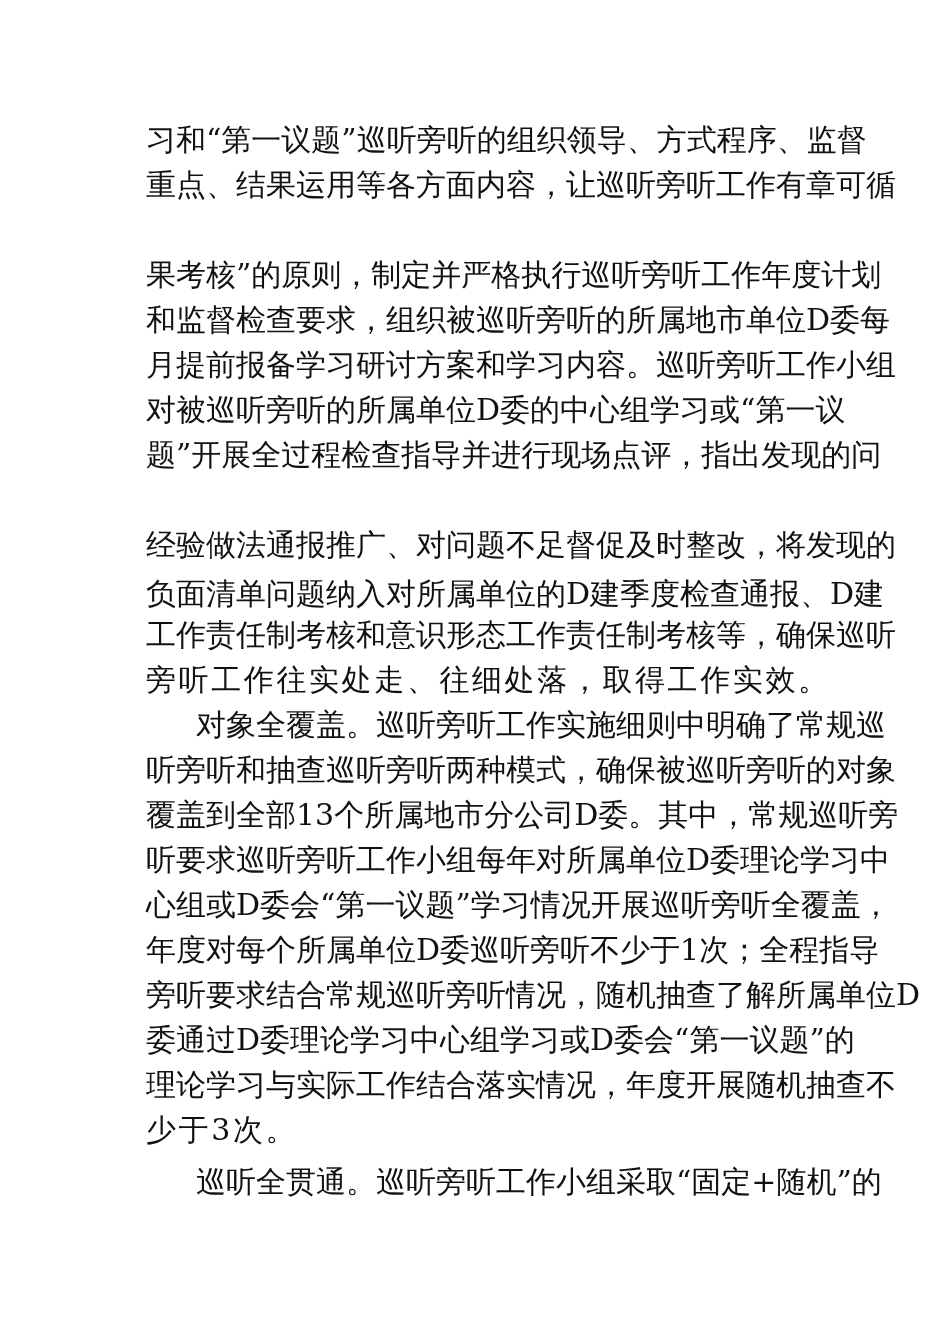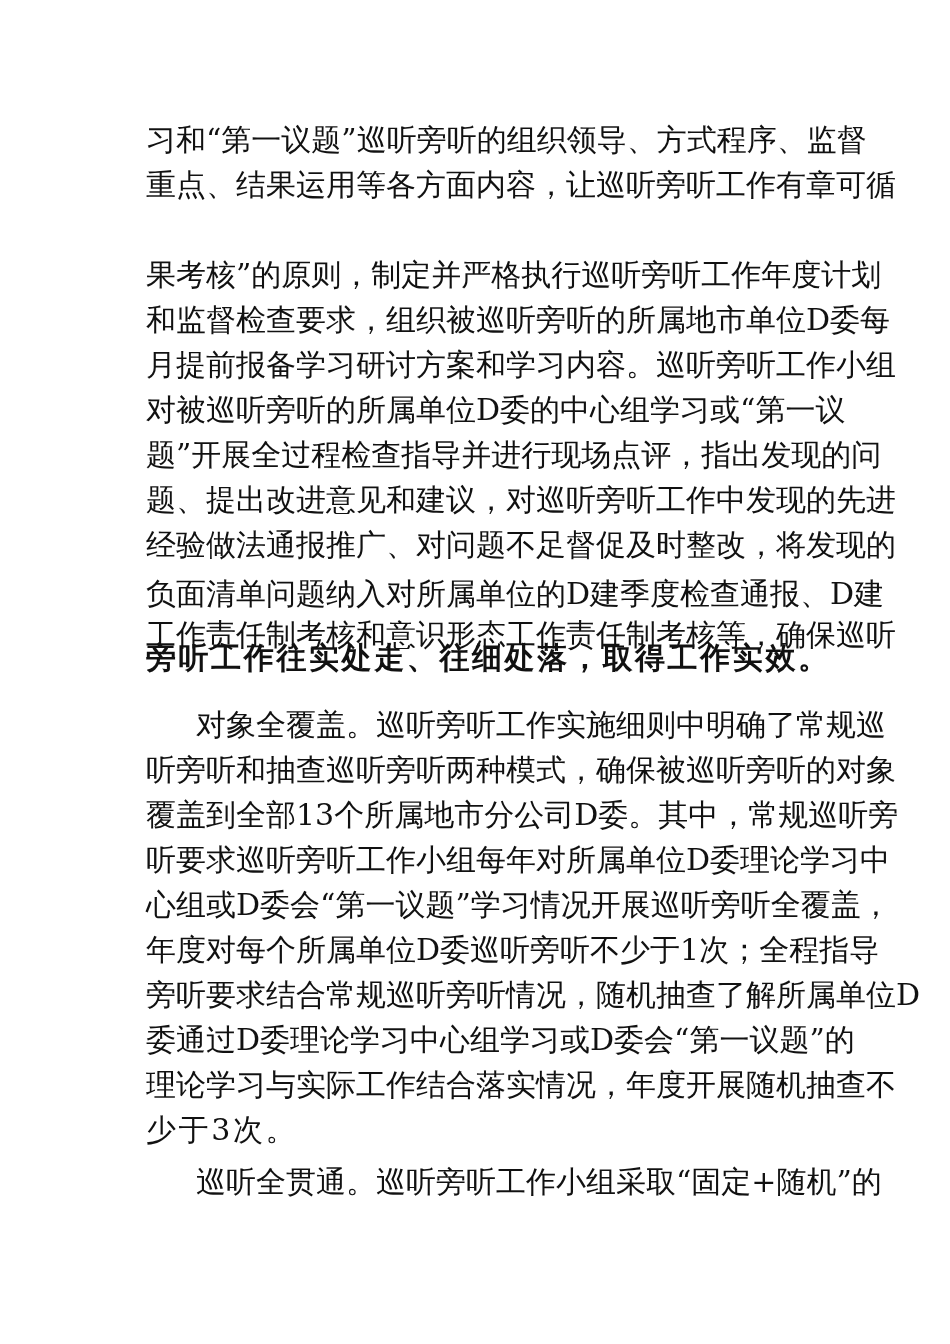--- a/index.html
+++ b/index.html
@@ -48,25 +48,24 @@
 <body>
 
 <div class="page">
   <div class="line" style="top:122px;">习和“第一议题”巡听旁听的组织领导、方式程序、监督</div>
   <div class="line" style="top:167px;">重点、结果运用等各方面内容，让巡听旁听工作有章可循</div>
   <div class="line" style="top:257px;">果考核”的原则，制定并严格执行巡听旁听工作年度计划</div>
   <div class="line" style="top:302px;">和监督检查要求，组织被巡听旁听的所属地市单位D委每</div>
   <div class="line" style="top:347px;">月提前报备学习研讨方案和学习内容。巡听旁听工作小组</div>
   <div class="line" style="top:392px;">对被巡听旁听的所属单位D委的中心组学习或“第一议</div>
   <div class="line" style="top:437px;">题”开展全过程检查指导并进行现场点评，指出发现的问</div>
-  <div class="line" style="top:482px;">题、提出改进意见和建议，对巡听旁听工作中发现的先进</div>
   <div class="line" style="top:527px;">经验做法通报推广、对问题不足督促及时整改，将发现的</div>
   <div class="line" style="top:576px;">负面清单问题纳入对所属单位的D建季度检查通报、D建</div>
   <div class="line" style="top:617px;">工作责任制考核和意识形态工作责任制考核等，确保巡听</div>
-  <div class="line last" style="top:640px;font-weight:bold;">旁听工作往实处走、往细处落，取得工作实效。</div>
+  <div class="line last" style="top:662px;">旁听工作往实处走、往细处落，取得工作实效。</div>
 
   <div class="line indent" style="top:707px;">对象全覆盖。巡听旁听工作实施细则中明确了常规巡</div>
   <div class="line" style="top:752px;">听旁听和抽查巡听旁听两种模式，确保被巡听旁听的对象</div>
   <div class="line" style="top:797px;">覆盖到全部13个所属地市分公司D委。其中，常规巡听旁</div>
   <div class="line" style="top:842px;">听要求巡听旁听工作小组每年对所属单位D委理论学习中</div>
   <div class="line" style="top:887px;">心组或D委会“第一议题”学习情况开展巡听旁听全覆盖，</div>
   <div class="line" style="top:932px;">年度对每个所属单位D委巡听旁听不少于1次；全程指导</div>
   <div class="line" style="top:977px;">旁听要求结合常规巡听旁听情况，随机抽查了解所属单位D</div>
   <div class="line" style="top:1067px;">理论学习与实际工作结合落实情况，年度开展随机抽查不</div>
   <div class="line" style="top:1022px;">委通过D委理论学习中心组学习或D委会“第一议题”的</div>

